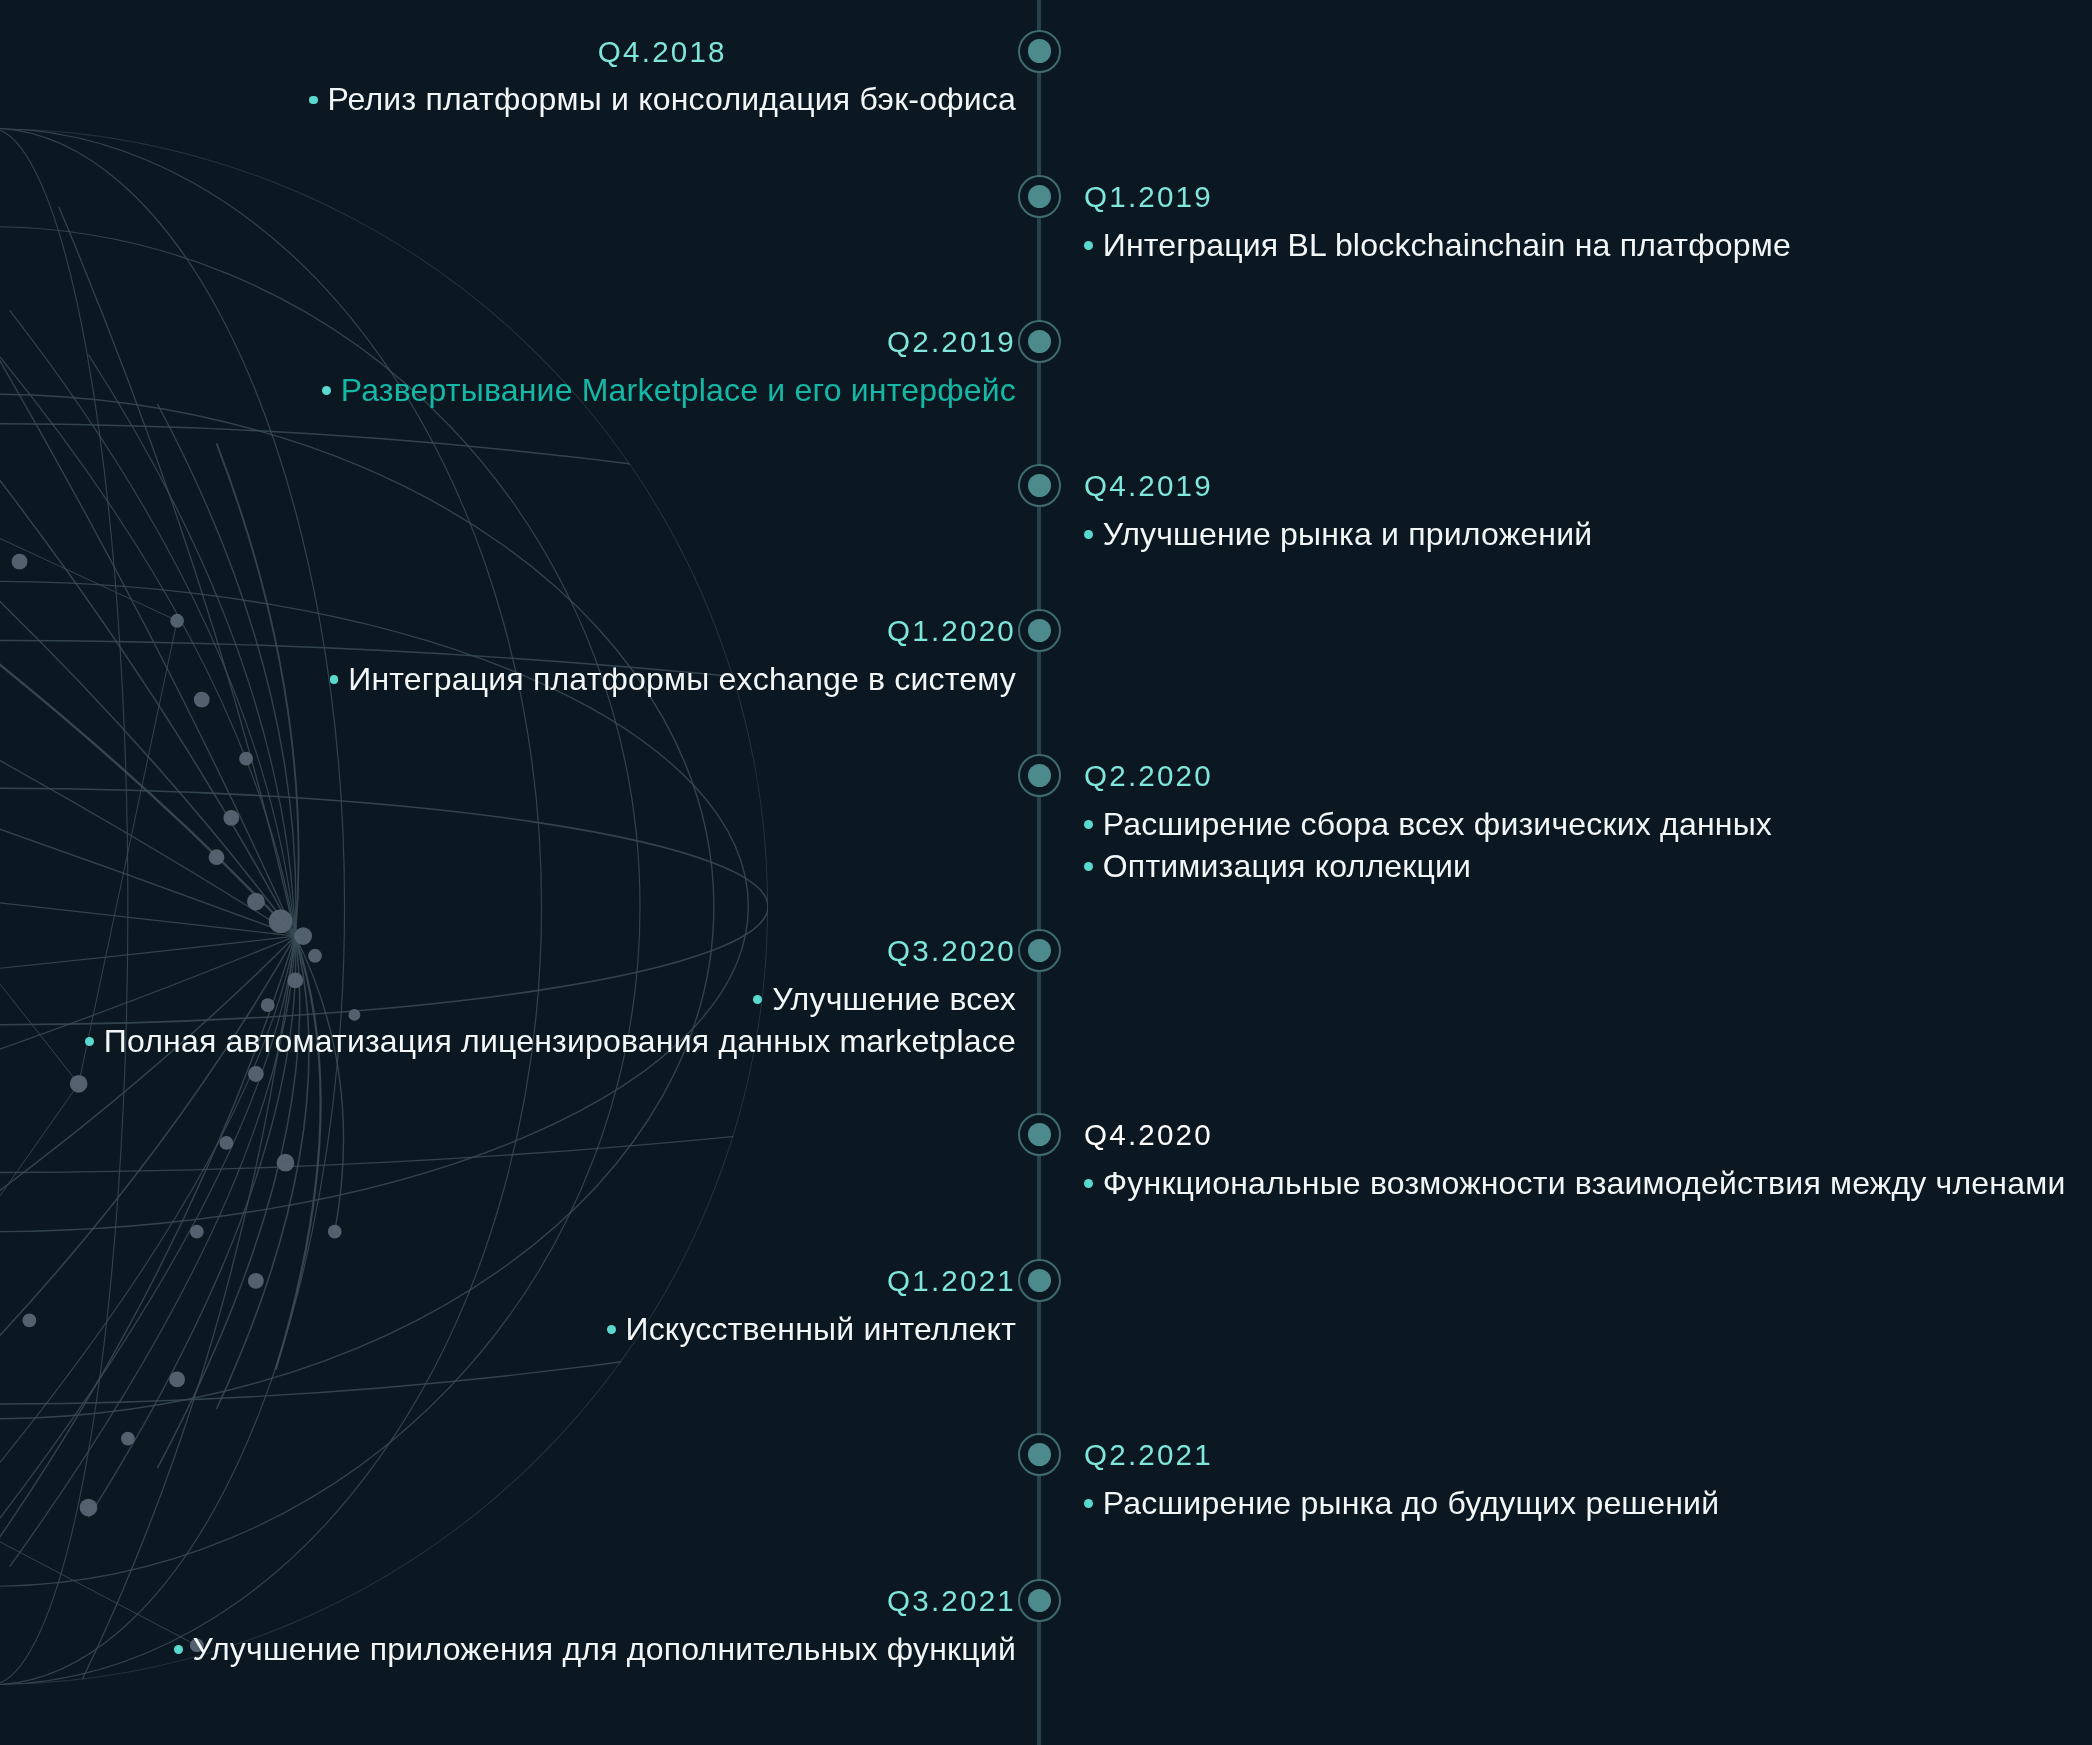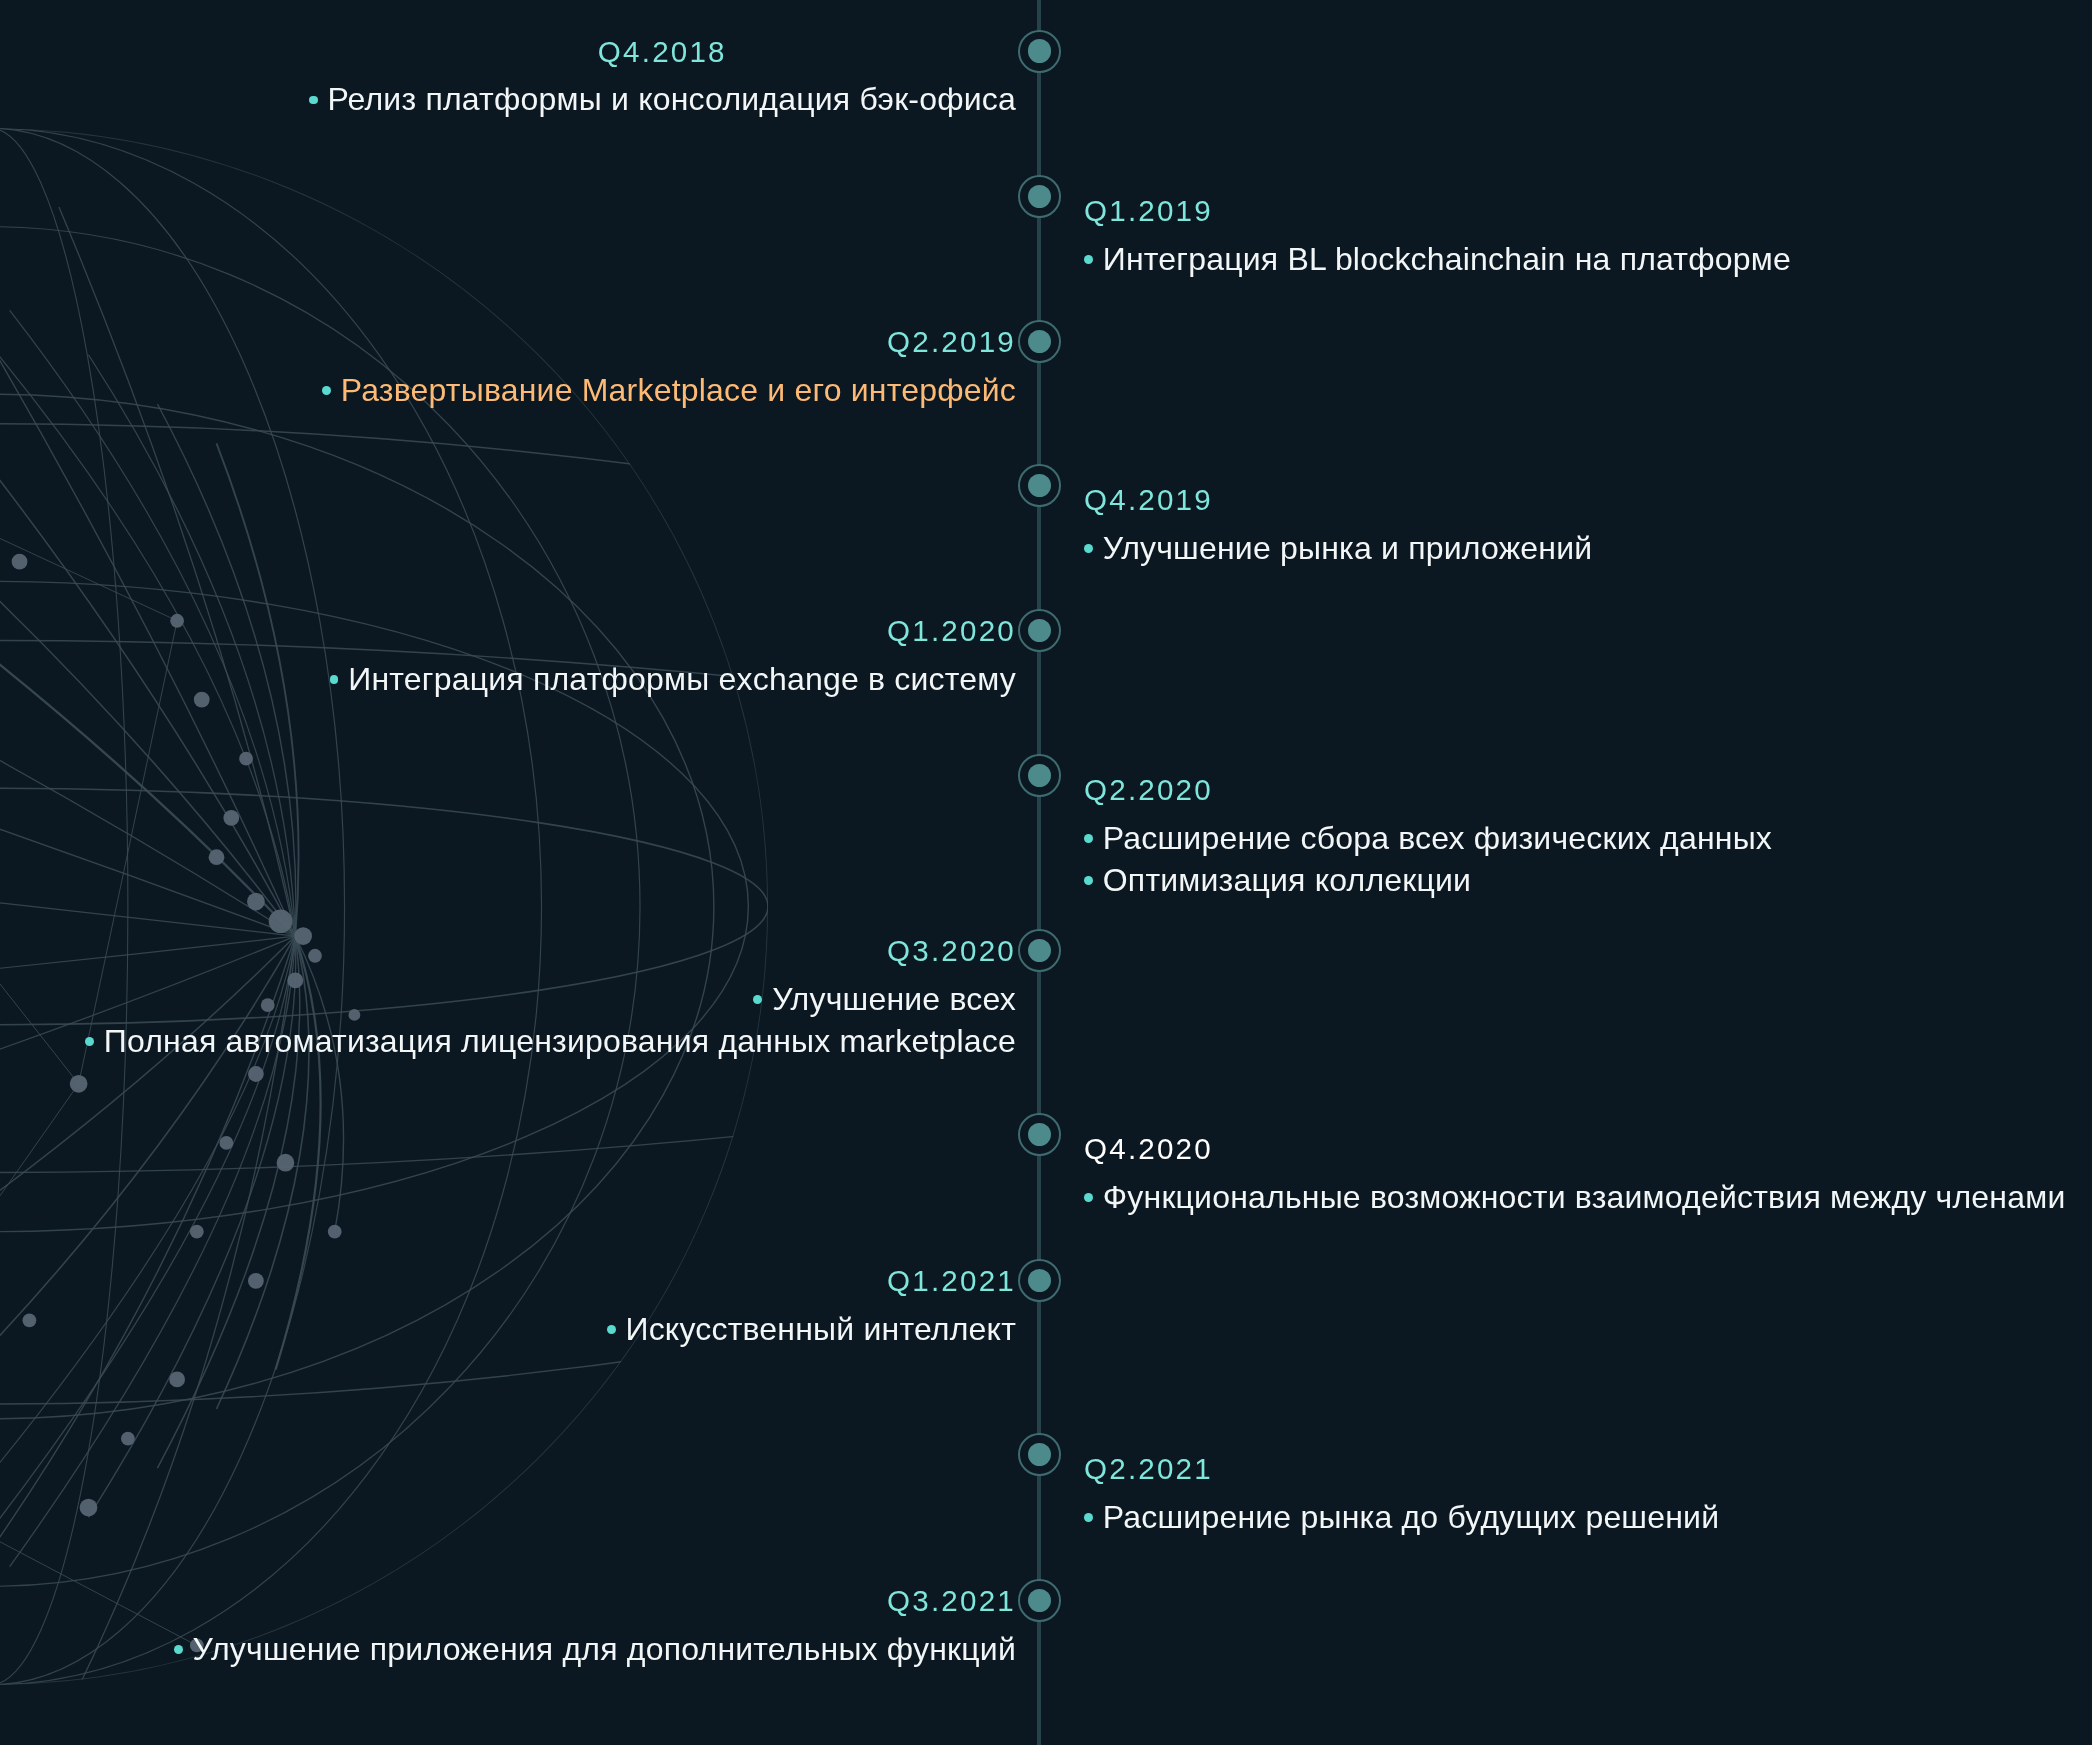--- a/index.html
+++ b/index.html
@@ -73,21 +73,21 @@
     border-radius: 50%;
     background: #4c8a8b;
   }
 
   
   .tl-content {
     position: absolute;
     top: 0;
   }
   .tl-content.left  { right: 1076px; text-align: right; }
-  .tl-content.right { left: 1084px;  text-align: left; margin-top: 14px;  }
+  .tl-content.right { left: 1084px;  text-align: left;  }
 
   .tl-quarter {
     color: #7fe6dc;
     font-size: 29.6px;
     letter-spacing: 2.2px;
     line-height: 43px;
     white-space: nowrap;
     font-weight: 400;
   }
 
@@ -257,21 +257,21 @@
         </div>
       </div>
     </div>
     <div class="tl-row" style="top: 320px;">
       <div class="tl-marker" style="border-color: rgb(62, 107, 112);">
         <i style="background: rgb(76, 138, 139);"></i>
       </div>
       <div class="tl-content left">
         <div class="tl-quarter" style="color: rgb(127, 230, 220);">Q2.2019</div>
         <div class="tl-items">
-          <div class="tl-item" style="color: #fdba74; text-align: right;"><span class="tl-bullet" style="background: rgb(90, 217, 207);"></span><span>Развертывание Marketplace и его интерфейс</span></div>
+          <div class="tl-item" style="color: #14b8a6; text-align: right;"><span class="tl-bullet" style="background: rgb(90, 217, 207);"></span><span>Развертывание Marketplace и его интерфейс</span></div>
         </div>
       </div>
     </div>
     <div class="tl-row" style="top: 464px;">
       <div class="tl-marker" style="border-color: rgb(62, 107, 112);">
         <i style="background: rgb(76, 138, 139);"></i>
       </div>
       <div class="tl-content right">
         <div class="tl-quarter" style="color: rgb(127, 230, 220);">Q4.2019</div>
         <div class="tl-items">

